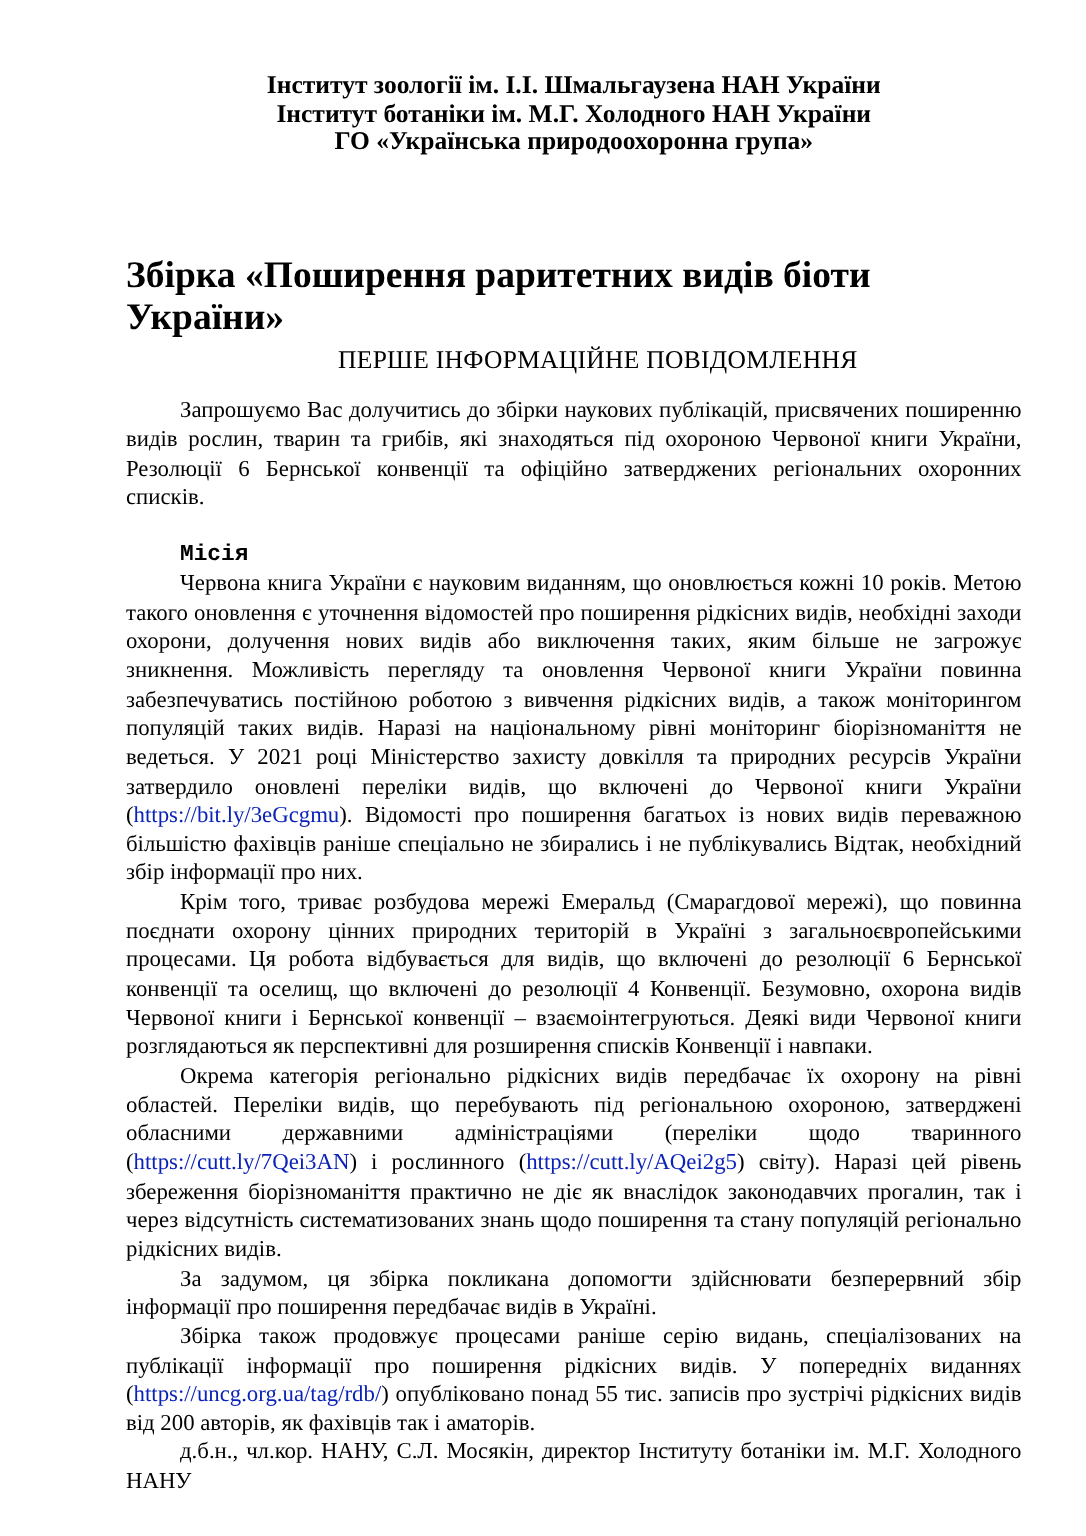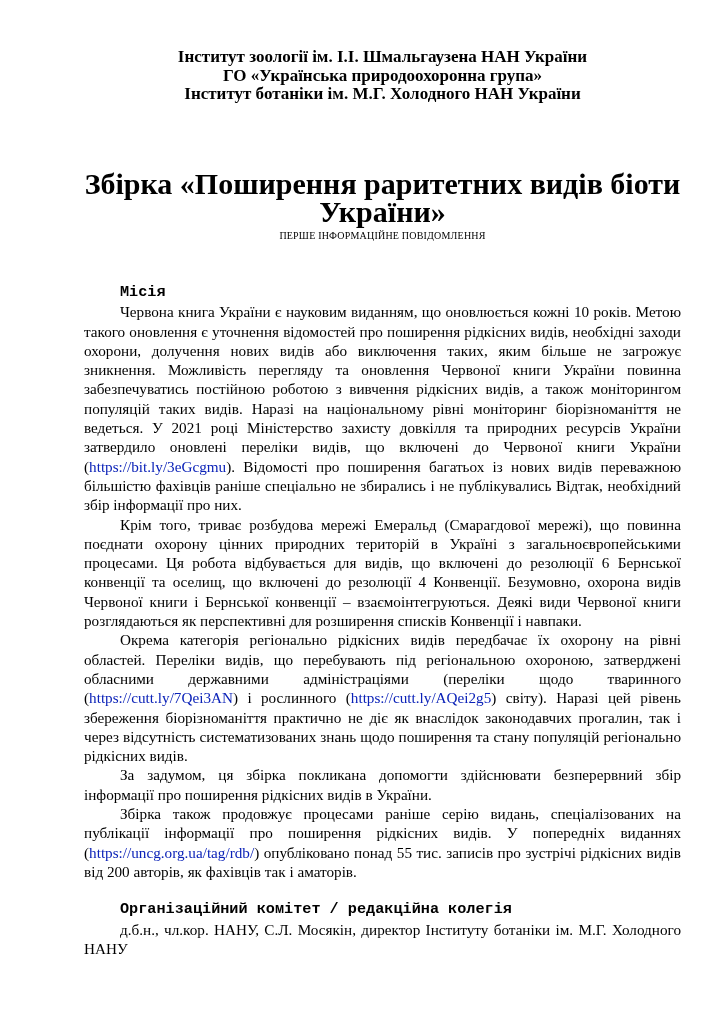--- a/index.html
+++ b/index.html
@@ -1,45 +1,45 @@
 <!DOCTYPE html>
 <html><head>
 <meta charset="utf-8">
 <style>
   html, body { margin: 0; padding: 0; background: #ffffff; }
   body { width: 724px; height: 1024px; position: relative; overflow: hidden;
          font-family: "Liberation Serif", "DejaVu Serif", serif; color: #000; }
   .page { position: absolute; left: 84px; top: 0; width: 597px; }
   .hdr { position: absolute; left: 0; width: 597px; text-align: center; font-weight: bold; font-size: 17px; line-height: 18.5px; top: 48px; }
-  .title { position: absolute; left: 0; width: 597px; text-align: center; font-weight: bold; font-size: 30px; top: 170px; line-height: 28px; }
-  .subtitle { position: absolute; left: 0; width: 597px; text-align: center; font-size: 10px; top: 230px; letter-spacing: 0.2px; }
+  .title { position: absolute; left: 0; width: 597px; font-weight: bold; font-size: 25px; top: 170px; line-height: 28px; }
+  .subtitle { position: absolute; left: 16px; width: 597px; text-align: center; font-size: 17px; top: 230px; letter-spacing: 0.2px; }
   .body { position: absolute; left: 0; top: 264px; width: 597px; font-size: 15.2px; line-height: 19.3px; text-align: justify; }
   .body p { margin: 0; text-indent: 36px; }
   .body .h { font-weight: bold; text-indent: 36px; margin-top: 19px; font-family: Liberation Mono, monospace; }
   a { color: #1a0dab; color: #0b22b8; }
 </style>
 </head>
 <body>
 
 <div class="page">
   <div class="hdr">
     <div>Інститут зоології ім. І.І. Шмальгаузена НАН України</div>
+    <div>Інститут ботаніки ім. М.Г. Холодного НАН України</div>
     <div>ГО «Українська природоохоронна група»</div>
-    <div>Інститут ботаніки ім. М.Г. Холодного НАН України</div>
   </div>
 
   <div class="title">Збірка «Поширення раритетних видів біоти України»</div>
   <div class="subtitle">ПЕРШЕ ІНФОРМАЦІЙНЕ ПОВІДОМЛЕННЯ</div>
 
   <div class="body">
+    <p>Запрошуємо Вас долучитись до збірки наукових публікацій, присвячених поширенню видів рослин, тварин та грибів, які знаходяться під охороною Червоної книги України, Резолюції 6 Бернської конвенції та офіційно затверджених регіональних охоронних списків.</p>
 
     <p class="h">Місія</p>
     <p><span>Червона книга України є науковим виданням, що оновлюється кожні 10 років. Метою такого оновлення є уточнення відомостей про поширення рідкісних видів, необхідні заходи охорони, долучення нових видів або виключення таких, яким більше не загрожує зникнення. Можливість перегляду та оновлення Червоної книги України повинна забезпечуватись постійною роботою з вивчення рідкісних видів, а також моніторингом популяцій таких видів. Наразі на національному рівні моніторинг біорізноманіття не ведеться. У 2021 році Міністерство захисту довкілля та природних ресурсів України затвердило оновлені переліки видів, що включені до Червоної книги України (</span><a>https://bit.ly/3eGcgmu</a><span>). Відомості про поширення багатьох із нових видів переважною більшістю фахівців раніше спеціально не збирались і не публікувались Відтак, необхідний збір інформації про них.</span></p>
     <p>Крім того, триває розбудова мережі Емеральд (Смарагдової мережі), що повинна поєднати охорону цінних природних територій в Україні з загальноєвропейськими процесами. Ця робота відбувається для видів, що включені до резолюції 6 Бернської конвенції та оселищ, що включені до резолюції 4 Конвенції.  Безумовно,  охорона видів Червоної книги і Бернської конвенції – взаємоінтегруються. Деякі види Червоної книги розглядаються як перспективні для розширення списків Конвенції і навпаки.</p>
     <p><span>Окрема категорія регіонально рідкісних видів передбачає їх охорону на рівні областей. Переліки видів, що перебувають під регіональною охороною, затверджені обласними державними адміністраціями (переліки щодо тваринного (</span><a>https://cutt.ly/7Qei3AN</a><span>) і рослинного (</span><a>https://cutt.ly/AQei2g5</a><span>) світу). Наразі цей рівень збереження біорізноманіття практично не діє як внаслідок законодавчих прогалин, так і через відсутність систематизованих знань щодо поширення та стану популяцій регіонально рідкісних видів.</span></p>
-    <p>За задумом, ця збірка покликана допомогти здійснювати безперервний збір інформації про поширення рідкісних видів в України.</p>
+    <p>За задумом, ця збірка покликана допомогти здійснювати безперервний збір інформації про поширення передбачає видів в Україні.</p>
     <p><span>Збірка також продовжує процесами раніше серію видань, спеціалізованих на публікації інформації про поширення рідкісних видів. У попередніх виданнях (</span><a>https://uncg.org.ua/tag/rdb/</a><span>) опубліковано понад 55 тис. записів про зустрічі рідкісних видів від 200 авторів, як фахівців так і аматорів.</span></p>
 
-    <p class="h">Організаційний комітет / редакційна колегія</p>
     <p>д.б.н., чл.кор. НАНУ, С.Л. Мосякін, директор Інституту ботаніки ім. М.Г. Холодного НАНУ</p>
 
   </div>
 </div>
 
 </body></html>

